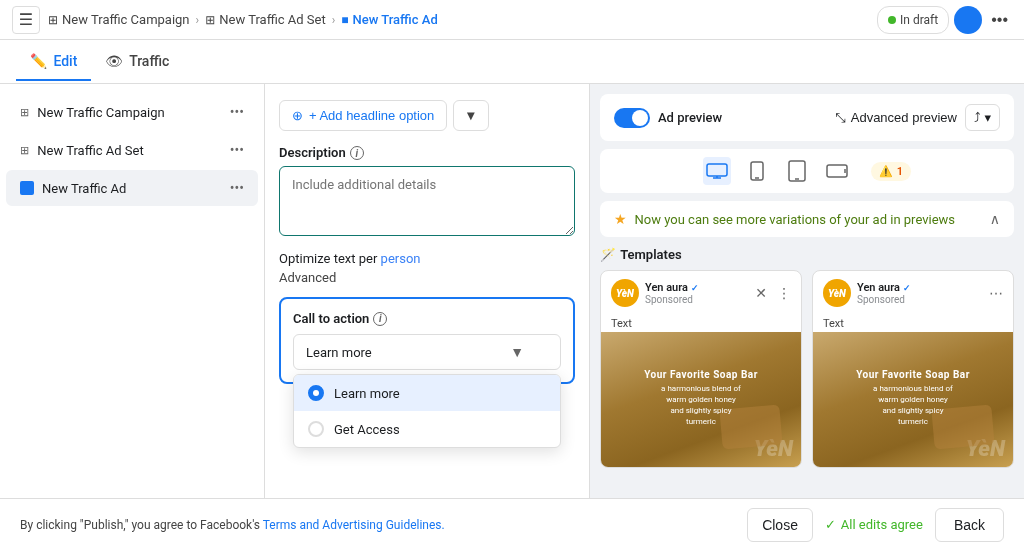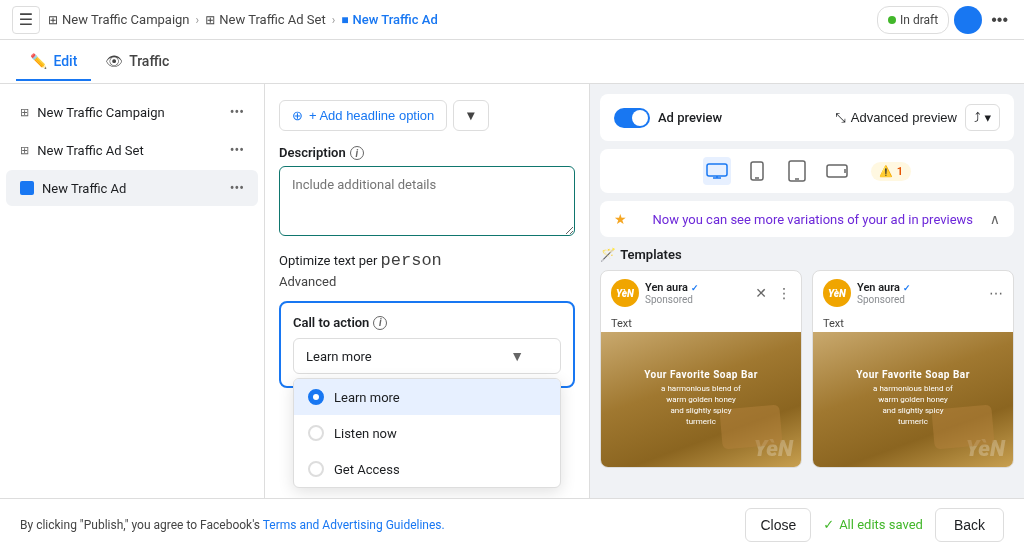--- a/index.html
+++ b/index.html
@@ -132,45 +132,41 @@
     
     <div class="form-label">
       <span>Description</span>
       <span class="info-icon">i</span>
     </div>
     <textarea class="textarea-field" placeholder="Include additional details" style=""></textarea>
 
     
     <div style="margin-top:12px; margin-bottom:4px;">
       <span class="optimize-text">Optimize text per</span>
-      <span style="color:#404040; cursor:pointer; font-size:17px;font-family:Liberation Mono, monospace;"> <span>person</span></span>
+      <span style="color:#3b82f6; cursor:pointer; font-size:13px;"> <span>person</span></span>
     </div>
     <div style="font-size:13px; color:#444; margin-bottom:12px;">Advanced</div>
 
     
     <div class="cta-section">
       <div class="cta-label">
         <span>Call to action</span>
         <span class="info-icon">i</span>
       </div>
 
       <div class="select-wrapper">
         <div class="select-field">
           <span>Learn more</span>
           <span class="select-chevron">▼</span>
         </div>
 
         <div class="dropdown-list">
           <div class="dropdown-item selected">
             <div class="radio-circle checked"></div>
             <span>Learn more</span>
-          </div>
-          <div class="dropdown-item">
-            <div class="radio-circle"></div>
-            <span>Listen now</span>
           </div>
           <div class="dropdown-item">
             <div class="radio-circle"></div>
             <span>Get Access</span>
           </div>
 
         </div>
       </div>
     </div>
   </div>
@@ -224,21 +220,21 @@
       </div>
       <div style="background:#fff8e1; color:#e65100; font-size:11px; font-weight:600; border-radius:10px; padding:3px 8px; display:flex; align-items:center; gap:4px; margin-left:8px;">
         <span>⚠️</span>
         <span>1</span>
       </div>
     </div>
 
     <div style="background:#fff; border-radius:8px; padding:10px 14px; margin-bottom:10px; display:flex; align-items:center; justify-content:space-between;">
       <div style="display:flex; align-items:center; gap:8px;">
         <span style="color:#f5a623; font-size:14px;">★</span>
-        <span style="font-size:13px; color:#6d28d9;margin-left:18px;">Now you can see more variations of your ad in previews</span>
+        <span style="font-size:13px; color:#4d7c0f;">Now you can see more variations of your ad in previews</span>
       </div>
       <span style="font-size:14px; cursor:pointer; color:#666;">∧</span>
     </div>
 
     <div>
       <div style="font-size:13px; font-weight:600; margin-bottom:8px; display:flex; align-items:center; gap:4px; color:#1c1e21;">
         <span>🪄</span>
         <span>Templates</span>
       </div>
       <div style="display:flex; gap:10px;">
@@ -298,16 +294,16 @@
 </div>
 
 <div style="background:#fff; border-top:1px solid #ddd; height:52px; display:flex; align-items:center; padding:0 20px; gap:12px; flex-shrink:0;">
   <div style="font-size:12px; color:#444; flex:1;">
     <span>By clicking "Publish," you agree to Facebook's</span>
     <span style="color:#1877f2; cursor:pointer;">Terms and Advertising Guidelines.</span>
   </div>
   <button class="close-btn">Close</button>
   <div style="display:flex; align-items:center; gap:5px; font-size:13px; color:#42b72a;">
     <span>✓</span>
-    <span>All edits saved</span>
+    <span>All edits agree</span>
   </div>
   <button class="back-btn">Back</button>
 </div>
 
 </body></html>

